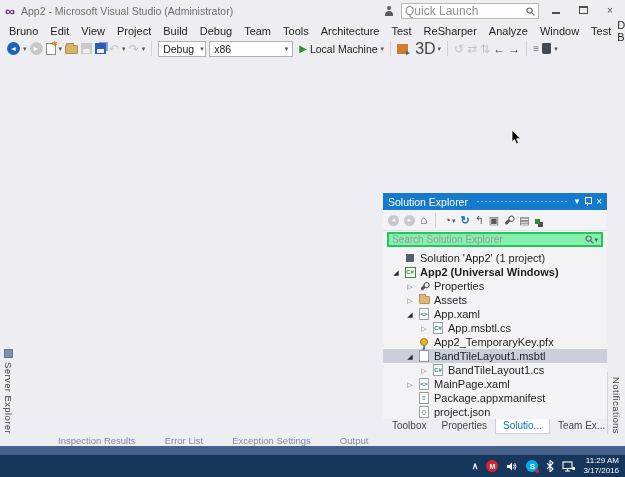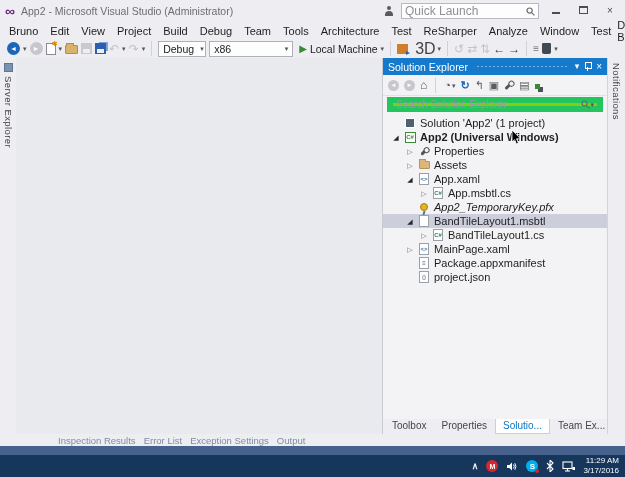--- a/index.html
+++ b/index.html
@@ -51,21 +51,21 @@
   .combo { height:16px; background:#fdfdfe; border:1px solid #b0b0b8; display:flex; align-items:center;
            justify-content:space-between; padding:0 4px; font-size:10.5px; color:#222; }
   .combo .caret { margin-left:6px; }
   .play { color:#388a34; font-size:10px; }
   .runlabel { font-size:10.5px; color:#222; }
   .attach-ico { width:11px; height:10px; background:#d07e2a; position:relative; }
   .attach-ico::after { content:"▸"; position:absolute; right:-2px; bottom:-3px; color:#2a5fb2; font-size:8px; }
   .darkbox { width:9px; height:11px; background:#3f4a52; border-radius:1px 1px 2px 2px; }
 
   
-  .main { flex:1; display:flex; min-height:0; }
+  .main { flex:1; display:flex; min-height:0;align-items:flex-end; }
   .dock-strip { width:16px; flex:none; display:flex; flex-direction:column; align-items:center; padding-top:5px; gap:4px; background:#eeeef2; }
   .dock-strip.right { width:18px; border-left:1px solid #d3d3da; }
   .vtab-ico { width:9px; height:9px; background:#7c93ad; border:1px solid #5d7693; flex:none; }
   .vtab-text { writing-mode:vertical-rl; font-size:9.5px; color:#424242; letter-spacing:.4px; }
   .editor { flex:1; background:#e9eaee; border-right:1px solid #c9cbd3; }
 
   
   .se-panel { width:224px; flex:none; display:flex; flex-direction:column; background:#f3f3f6; }
   .se-header { height:17px; background:#1579cc; color:#fff; display:flex; align-items:center; padding:0 5px; gap:5px; flex:none; }
   .se-title { font-size:10.5px; white-space:nowrap; }
@@ -79,21 +79,21 @@
   .se-toolbar { height:21px; display:flex; align-items:center; gap:5px; padding:0 5px; flex:none; border-bottom:1px solid #e0e0e6; }
   .se-ico { font-size:11px; line-height:1; color:#5c5c60; display:inline-flex; align-items:center; }
   .se-ico .caret { margin-left:1px; }
   .mini-circle { width:11px; height:11px; border-radius:50%; background:#c7c7cd; color:#fff; font-size:6px;
                  display:inline-flex; align-items:center; justify-content:center; }
   .blueg { color:#1a66ba; font-weight:bold; }
   .wrench { width:10px; height:3px; background:#555; border-radius:2px; transform:rotate(-45deg); position:relative; }
   .wrench::after { content:""; position:absolute; right:-1px; top:-1px; width:4px; height:4px; border:1.5px solid #555; border-radius:50%; background:#f3f3f6; }
   .showall { width:5px; height:5px; background:#388a34; box-shadow:3px 3px 0 #4c5258; margin:2px 4px 0 0; }
   .se-search { height:18px; padding:1px 4px 2px; flex:none; }
-  .se-search-box { height:15px; background:#84cc16; border:6px solid #22c55e; display:flex; align-items:center; padding:0 3px; }
+  .se-search-box { height:15px; background:#86efac; border:2px solid #22c55e; display:flex; align-items:center; padding:0 3px; }
   .se-search-box input { flex:1; border:none; outline:none; font-size:10px; background:transparent;
                          font-family:"Liberation Sans",sans-serif; min-width:0; }
   .se-search-box input::placeholder { color:#9a9aa0; }
   .mag { flex:none; }
 
   .se-tree { flex:1; overflow:hidden; padding-top:2px; }
   .tree-row { display:flex; align-items:center; height:14px; font-size:11px; white-space:nowrap; }
   .tree-row.selected { background:#cccedb; }
   .exp { width:14px; flex:none; text-align:center; font-size:7px; color:#6a6a6e; line-height:1; }
   .exp.open { color:#262626; }
@@ -114,21 +114,21 @@
   .ti-cs .ti-inner-page { color:#2f7d62; font-weight:bold; }
   .ti-json .ti-inner-page, .ti-manifest .ti-inner-page { color:#55585e; }
   .ti-pfx .seal { width:8px; height:8px; border-radius:50%; background:#e6b41f; border:1px solid #a97f12; position:relative; }
   .ti-pfx .seal::after { content:""; position:absolute; left:2px; top:7px; width:1.5px; height:4px; background:#5777a8; transform:rotate(18deg); }
 
   .se-tabs { height:15px; flex:none; display:flex; align-items:stretch; gap:1px; padding:0 2px; background:#eeeef2; }
   .panel-tab { font-size:10px; color:#454545; padding:1px 7px 0; white-space:nowrap; }
   .panel-tab.active { background:#fff; color:#0a76c3; border:1px solid #cccedb; border-top:none; }
 
   
-  .bottom-tabs { height:12px; flex:none; background:#edeef2; display:flex; align-items:center; gap:8px; padding-left:58px; }
+  .bottom-tabs { height:12px; flex:none; background:#edeef2; display:flex; align-items:center; gap:29px; padding-left:58px; }
   .bottom-tab { font-size:9.5px; color:#7e8ca2; white-space:nowrap; }
   .statusbar { height:9px; flex:none; background:#46618c; }
   .taskbar { height:22px; flex:none; background:#16365c; display:flex; align-items:center; justify-content:flex-end;
              gap:8px; padding:0 6px; color:#fff; }
   .tray-chevron { font-size:9px; font-weight:bold; color:#eee; }
   .badge-m { width:12px; height:12px; border-radius:50%; background:#d8252e; color:#fff; font-size:7px; font-weight:bold;
              display:flex; align-items:center; justify-content:center; }
   .skype { width:12px; height:12px; border-radius:50%; background:#00aff0; color:#fff; font-size:8px; font-weight:bold;
            display:flex; align-items:center; justify-content:center; position:relative; }
   .skype::after { content:""; position:absolute; right:-1px; bottom:-1px; width:4px; height:4px; border-radius:50%; background:#d8252e; }
@@ -330,21 +330,21 @@
             </span>
             <span class="tree-label">App.xaml</span>
           </div>
           <div class="tree-row" style="padding-left: 34px;">
             <span class="exp">▷</span>
             <span class="ti ti-cs">
               <span class="ti-inner-page">C#</span>
             </span>
             <span class="tree-label">App.msbtl.cs</span>
           </div>
-          <div class="tree-row" style="padding-left: 20px; font-style: italic;">
+          <div class="tree-row" style="padding-left: 20px;">
             <span class="exp"></span>
             <span class="ti ti-pfx">
               <span class="seal"></span>
             </span>
             <span class="tree-label">App2_TemporaryKey.pfx</span>
           </div>
           <div class="tree-row selected" style="padding-left: 20px;">
             <span class="exp open">◢</span>
             <span class="ti ti-msbtl">
               <span class="ti-inner-page"></span>

